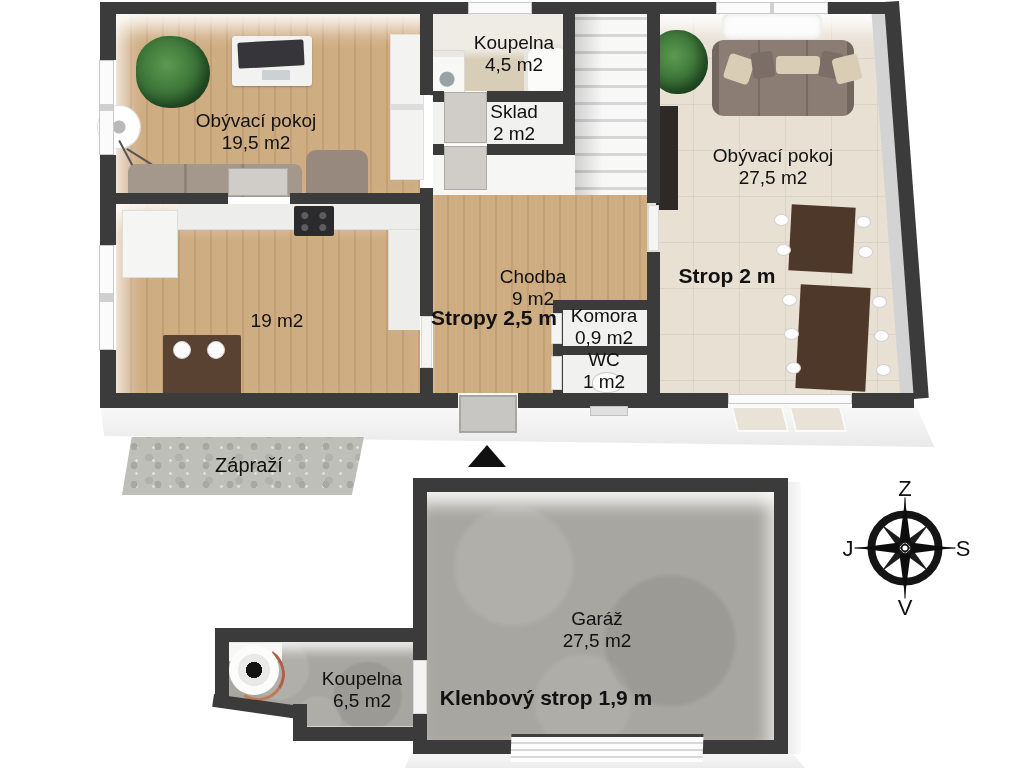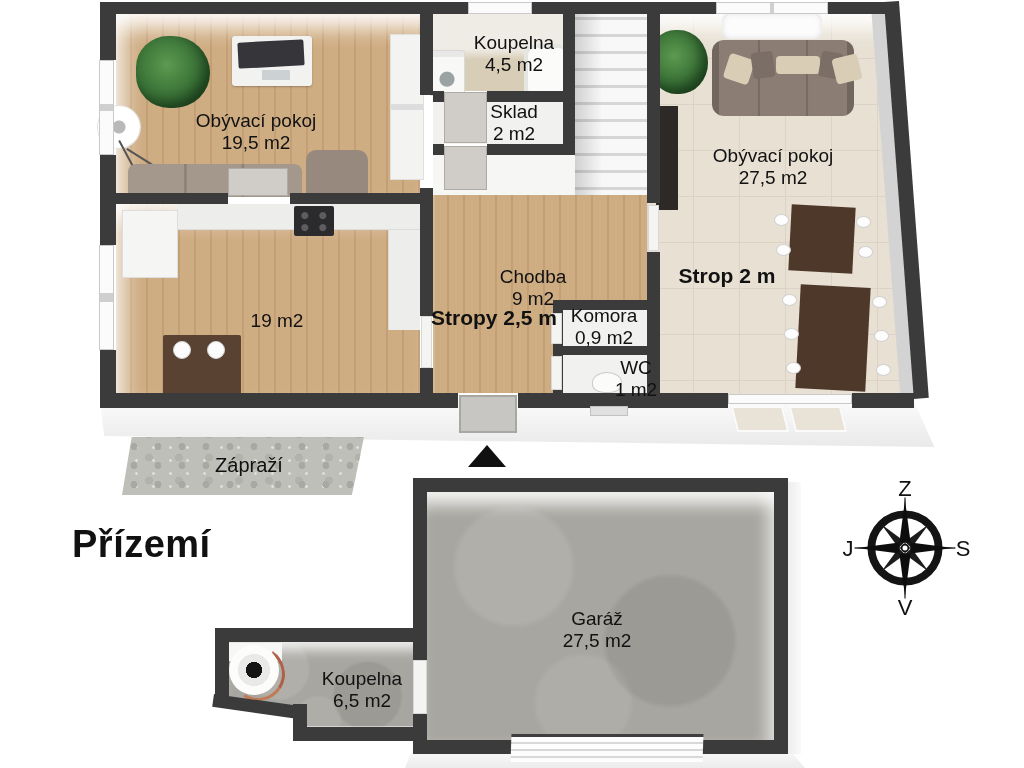--- a/index.html
+++ b/index.html
@@ -253,31 +253,31 @@
   </div>
   <div class="label" style="left:533px;top:265px;margin-top:23px;">
     <span>Chodba</span><br>
     <span>9 m2</span>
   </div>
   <div class="label bold" style="left:494px;top:318px;">Stropy 2,5 m</div>
   <div class="label" style="left:604px;top:327px;">
     <span>Komora</span><br>
     <span>0,9 m2</span>
   </div>
-  <div class="label" style="left:636px;top:371px;margin-top:8px;">
+  <div class="label" style="left:604px;top:371px;">
     <span>WC</span><br>
     <span>1 m2</span>
   </div>
   <div class="label bold" style="left:727px;top:276px;">Strop 2 m</div>
   <div class="label" style="left:249px;top:466px;font-size:20px;">Zápraží</div>
-  <div class="label" id="lbl-prizemi" style="left:72px;top:522px;">Přízemí</div>
   <div class="label" style="left:597px;top:630px;">
     <span>Garáž</span><br>
     <span>27,5 m2</span>
   </div>
+  <div class="label bold" style="left:546px;top:698px;">Klenbový strop 1,9 m</div>
   <div class="label" style="left:362px;top:690px;">
     <span>Koupelna</span><br>
     <span>6,5 m2</span>
   </div>
 
   <svg width="112" height="112" viewBox="0 0 100 100" style="position:absolute;left:849px;top:492px;z-index:7;">
     <circle cx="50" cy="50" r="30" fill="none" stroke="#141414" stroke-width="7"></circle>
     <line x1="5" y1="50" x2="95" y2="50" stroke="#333" stroke-width="1.2"></line>
     <line x1="50" y1="5" x2="50" y2="95" stroke="#333" stroke-width="1.2"></line>
     <g transform="rotate(45 50 50)" fill="#1c1c1c">

